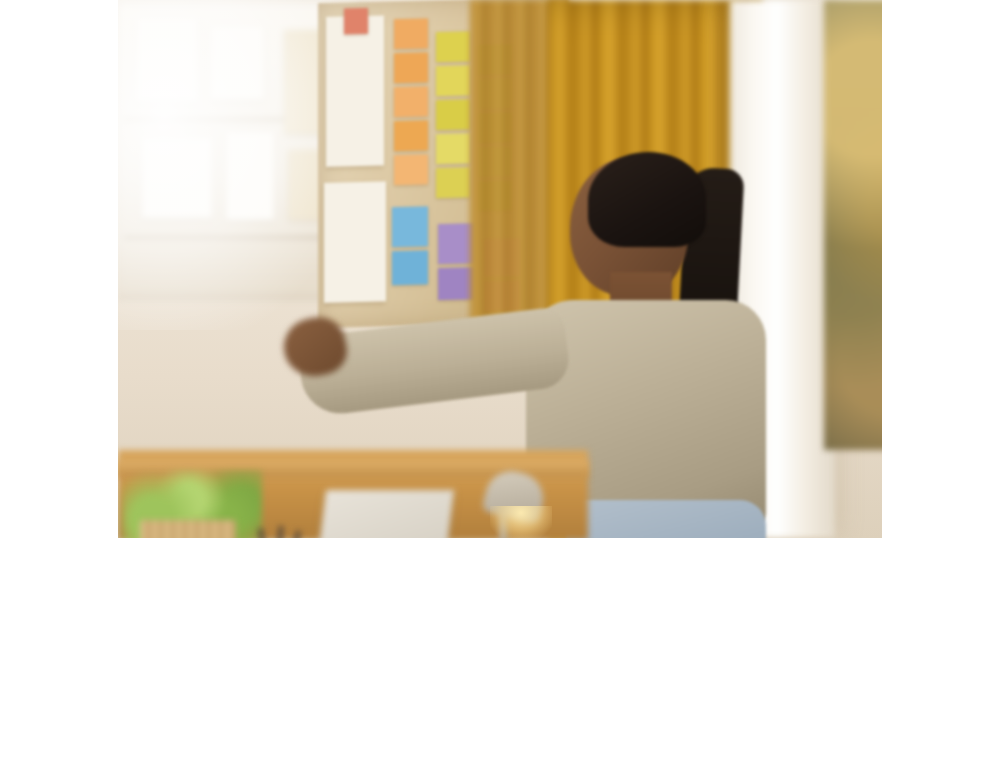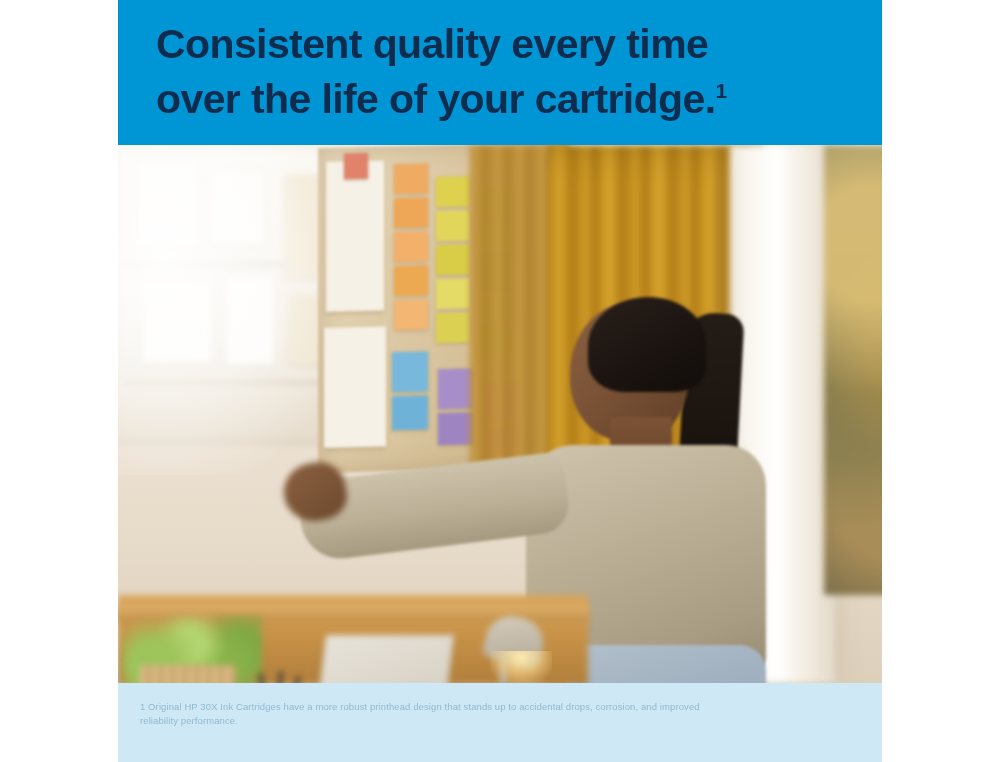--- a/index.html
+++ b/index.html
@@ -312,24 +312,20 @@
     white-space: pre-line;
     letter-spacing: 0.1px;
   }
 </style>
 </head>
 <body>
 
 <div class="page">
   <div class="content-col">
 
-    <div class="banner">
-      <div class="banner-headline"><span>Consistent quality every time
-over the life of your cartridge.</span><span class="sup">1</span></div>
-    </div>
 
     <div class="photo">
 
       <div class="room-wall"></div>
 
       <div class="shelf-unit blur-med">
         <div class="shelf-line" style="top:118px"></div>
         <div class="shelf-line" style="top:236px"></div>
         <div class="paper-sheet" style="left:18px;top:18px;width:62px;height:84px"></div>
         <div class="paper-sheet" style="left:92px;top:26px;width:54px;height:74px"></div>
@@ -398,18 +394,15 @@
       <div class="pen blur-med" style="left:146px;top:528px;transform:rotate(-9deg)"></div>
       <div class="pen blur-med" style="left:158px;top:526px;transform:rotate(5deg)"></div>
       <div class="pen blur-med" style="left:170px;top:530px;transform:rotate(14deg)"></div>
 
       <div class="lamp-arm blur-med"></div>
       <div class="lamp-head blur-med"></div>
       <div class="lamp-glow"></div>
 
     </div>
 
-    <div class="footnote-band">
-      <div class="footnote-text">1 Original HP 30X Ink Cartridges have a more robust printhead design that stands up to accidental drops, corrosion, and improved reliability performance.</div>
-    </div>
 
   </div>
 </div>
 
 </body></html>

